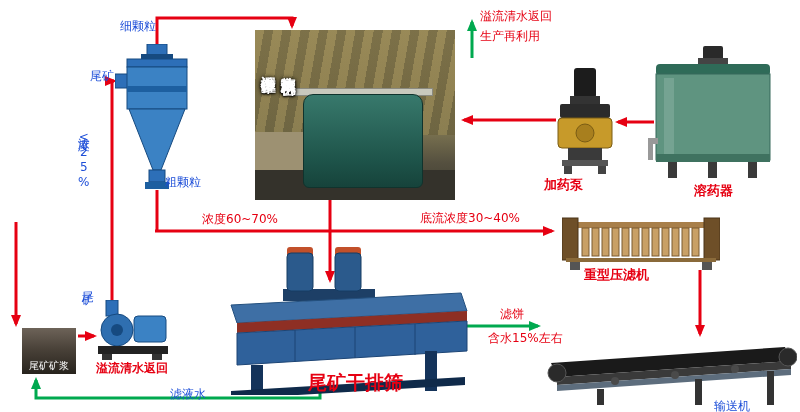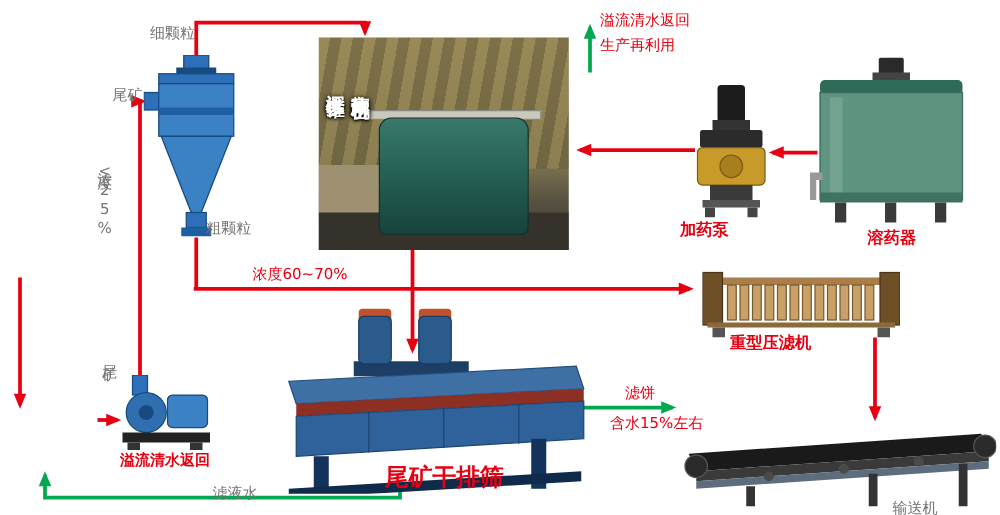--- a/index.html
+++ b/index.html
@@ -6,21 +6,21 @@
     --flow-red:#e60012;
     --flow-green:#00a94f;
   }
   html,body{margin:0;padding:0;background:#fff;}
   #stage{
     position:relative;width:800px;height:412px;overflow:hidden;background:#ffffff;
     font-family:"DejaVu Sans","Liberation Sans",sans-serif;
   }
   .dev{position:absolute;z-index:2;}
   .flowsvg{position:absolute;left:0;top:0;z-index:1;}
-  .lbl{position:absolute;font-size:12px;line-height:1.15;color:#737373;white-space:nowrap;z-index:3;}
+  .lbl{position:absolute;font-size:12px;line-height:1.15;color:#1d4ed8;white-space:nowrap;z-index:3;}
   .red{color:var(--flow-red);}
   .bold{font-weight:bold;}
   .white{color:#fff;}
   .vtext{writing-mode:vertical-rl;text-orientation:upright;letter-spacing:1px;white-space:normal;}
   .photo{position:absolute;overflow:hidden;z-index:2;}
   .thickener{left:255px;top:30px;width:200px;height:170px;
     background:linear-gradient(180deg,#a29262 0%,#8d7f54 35%,#7a7250 60%,#55503f 78%,#3b382f 100%);}
   .th-hill{position:absolute;left:0;top:0;width:100%;height:62%;
     background:repeating-linear-gradient(100deg,rgba(148,133,82,.65) 0 9px,rgba(104,95,59,.65) 9px 18px);}
   .th-wall{position:absolute;left:0;top:102px;width:68px;height:44px;background:#9d9172;}
@@ -145,20 +145,23 @@
     <polygon points="12,78 242,66 242,76 12,88" fill="#8e2f24"></polygon>
     <polygon points="12,88 242,76 242,106 12,120" fill="#2f619b" stroke="#1d4575"></polygon>
     <line x1="70" y1="85" x2="70" y2="117" stroke="#1d4575"></line>
     <line x1="130" y1="82" x2="130" y2="113" stroke="#1d4575"></line>
     <line x1="190" y1="79" x2="190" y2="110" stroke="#1d4575"></line>
     <rect x="26" y="120" width="12" height="26" fill="#14335a"></rect>
     <rect x="200" y="106" width="12" height="40" fill="#14335a"></rect>
     <polygon points="6,146 240,132 240,140 6,154" fill="#0f2a4a"></polygon>
   </svg>
 
+  <div class="photo pond">
+    <div class="pond-lbl">尾矿矿浆</div>
+  </div>
 
   <svg class="dev" style="left:92px;top:300px;" width="80" height="62" viewBox="0 0 80 62">
     <rect x="14" y="0" width="12" height="16" fill="#2d6fb8" stroke="#164a80"></rect>
     <circle cx="25" cy="30" r="16" fill="#2f6fb0" stroke="#164a80"></circle>
     <circle cx="25" cy="30" r="6" fill="#164a80"></circle>
     <rect x="42" y="16" width="32" height="26" rx="4" fill="#3b82c4" stroke="#164a80"></rect>
     <rect x="6" y="46" width="70" height="8" fill="#222"></rect>
     <rect x="10" y="54" width="10" height="6" fill="#333"></rect>
     <rect x="60" y="54" width="10" height="6" fill="#333"></rect>
   </svg>
@@ -182,20 +185,21 @@
   <div class="lbl vtext" style="left:76px;top:128px;">浓度&lt;25%</div>
   <div class="lbl" style="left:165px;top:176px;">粗颗粒</div>
 
   <div class="lbl red" style="left:480px;top:10px;">溢流清水返回</div>
   <div class="lbl red" style="left:480px;top:30px;">生产再利用</div>
 
   <div class="lbl red bold" style="left:544px;top:178px;font-size:13px;">加药泵</div>
   <div class="lbl red bold" style="left:694px;top:184px;font-size:13px;">溶药器</div>
 
   <div class="lbl red" style="left:202px;top:213px;">浓度60~70%</div>
+  <div class="lbl red" style="left:420px;top:212px;">底流浓度30~40%</div>
 
   <div class="lbl red bold" style="left:584px;top:268px;font-size:13px;">重型压滤机</div>
   <div class="lbl red" style="left:500px;top:308px;font-family:Liberation Serif, serif;">滤饼</div>
   <div class="lbl red" style="left:488px;top:332px;">含水15%左右</div>
 
   <div class="lbl red bold" style="left:308px;top:372px;font-size:19px;">尾矿干排筛</div>
 
   <div class="lbl red bold" style="left:96px;top:362px;">溢流清水返回</div>
   <div class="lbl vtext" style="left:80px;top:282px;">尾矿</div>
 

